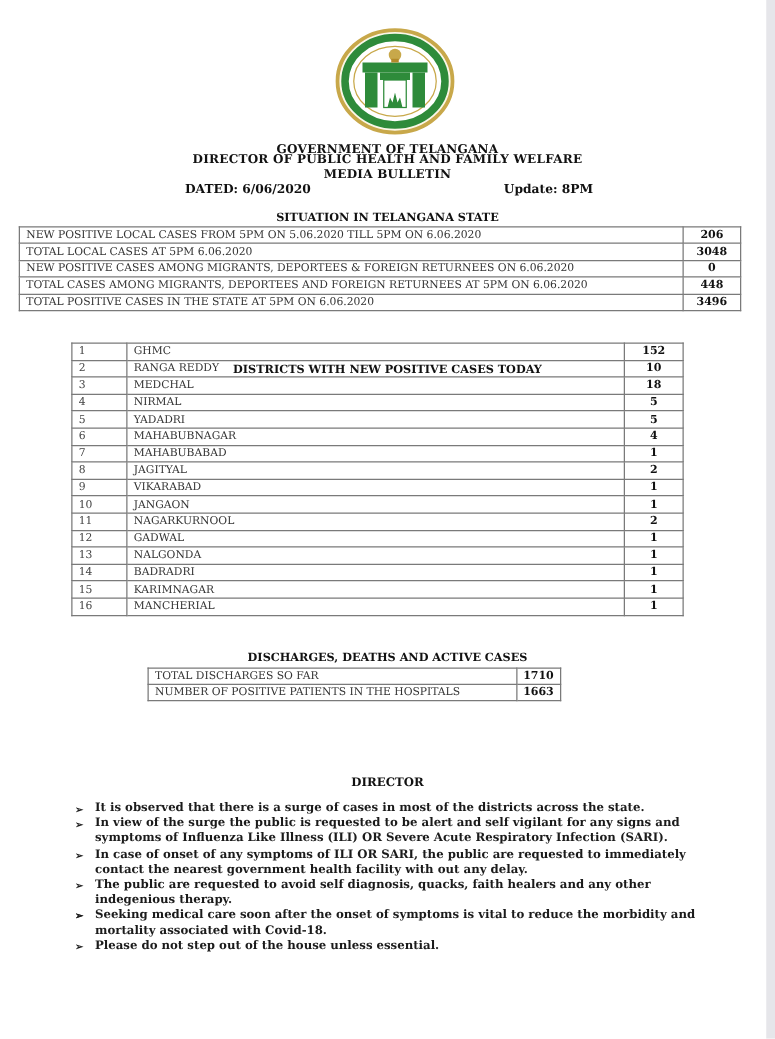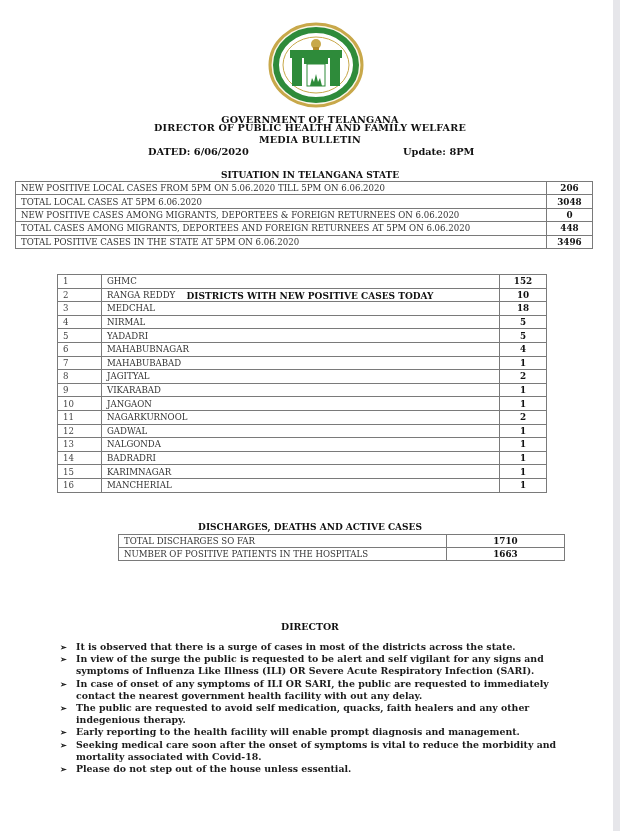--- a/index.html
+++ b/index.html
@@ -25,21 +25,21 @@
   #situation { left: 15px; top: 181px; width: 578px; }
   #situation td { height: 13.4px; }
   #situation td.lbl { width: 531px; }
 
   #districts { left: 57px; top: 274px; width: 490px; }
   #districts td { height: 13.6px; }
   #districts td.sn { width: 44px; color: #444; }
   #districts td.dn { width: 398px; }
   #districts tr.total td { font-weight: bold; color: #111; }
 
-  #discharges { left: 118px; top: 534px; width: 447px; }
+  #discharges { left: 118px; top: 534px; width: 331px; }
   #discharges td { height: 13px; }
   #discharges td.lbl { width: 328px; }
 
   .imp-title { position: absolute; left: 0; width: 620px; top: 621px; text-align: center; font-weight: bold; font-size: 9.4px; color: #111; }
   ul.notes { position: absolute; left: 76px; top: 641px; width: 500px; list-style: none; }
   ul.notes li { position: relative; font-weight: bold; font-size: 9.4px; line-height: 12.2px; color: #1b1b1b; margin-bottom: 0; }
   ul.notes li .bullet { position: absolute; left: -16px; top: 0; font-size: 8px; }
 </style>
 </head>
 <body>
@@ -190,17 +190,17 @@
         <td class="val">1663</td>
       </tr>
 </tbody>
   </table>
 
 <div class="imp-title">DIRECTOR</div>
 <ul class="notes">
   <li><span class="bullet">➢</span><span>It is observed that there is a surge of cases in most of the districts across the state.</span></li>
   <li><span class="bullet">➢</span><span>In view of the surge the public is requested to be alert and self vigilant for any signs and symptoms of Influenza Like Illness (ILI) OR Severe Acute Respiratory Infection (SARI).</span></li>
   <li><span class="bullet">➢</span><span>In case of onset of any symptoms of ILI OR SARI, the public are requested to immediately contact the nearest government health facility with out any delay.</span></li>
-  <li><span class="bullet">➢</span><span>The public are requested to avoid self medication, quacks, faith healers and any other indegenious therapy.</span></li>
-  <li><span class="bullet">➢</span><span>Early reporting to the health facility will enable prompt diagnosis and management.</span></li>
+  <li><span class="bullet">➢</span><span>The public are requested to avoid self diagnosis, quacks, faith healers and any other indegenious therapy.</span></li>
+  <li><span class="bullet">➢</span></li>
   <li><span class="bullet">➢</span><span>Seeking medical care soon after the onset of symptoms is vital to reduce the morbidity and mortality associated with Covid-18.</span></li>
   <li><span class="bullet">➢</span><span>Please do not step out of the house unless essential.</span></li>
 </ul>
 
 </body></html>

